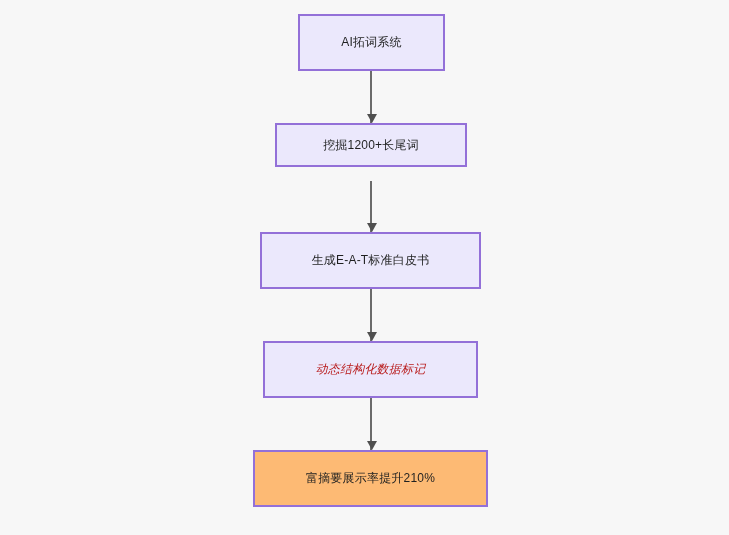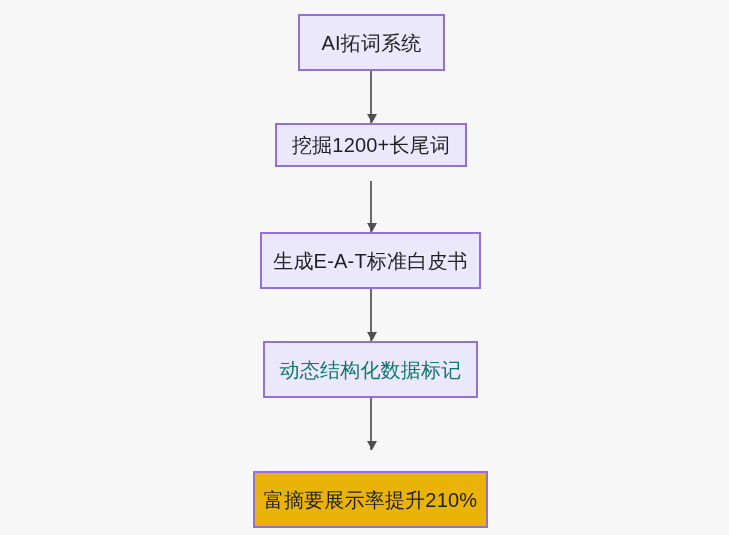--- a/index.html
+++ b/index.html
@@ -23,21 +23,21 @@
     position: absolute;
     box-sizing: border-box;
     background: #ebe8fc;
     border: 2px solid #9370d8;
     border-radius: 0;
     display: flex;
     align-items: center;
     justify-content: center;
   }
   .node-label {
-    font-size: 20px;
+    font-size: 12px;
     line-height: 1.2;
     color: #1f2020;
     white-space: nowrap;
     letter-spacing: 0.2px;
   }
   .edge {
     position: absolute;
     width: 0;
   }
   .edge-line {
@@ -82,19 +82,19 @@
   <div class="node" style="left: 298px; top: 14px; width: 147px; height: 57px; background: rgb(235, 232, 252); border-color: rgb(147, 112, 216);">
     <span class="node-label" style="color: rgb(31, 32, 32);">AI拓词系统</span>
   </div>
   <div class="node" style="left: 275px; top: 123px; width: 192px; height: 44px; background: rgb(235, 232, 252); border-color: rgb(147, 112, 216);">
     <span class="node-label" style="color: rgb(31, 32, 32);">挖掘1200+长尾词</span>
   </div>
   <div class="node" style="left: 260px; top: 232px; width: 221px; height: 57px; background: rgb(235, 232, 252); border-color: rgb(147, 112, 216);">
     <span class="node-label" style="color: rgb(31, 32, 32);">生成E-A-T标准白皮书</span>
   </div>
   <div class="node" style="left: 263px; top: 341px; width: 215px; height: 57px; background: rgb(235, 232, 252); border-color: rgb(147, 112, 216);">
-    <span class="node-label" style="color: #0f766e;">动态结构化数据标记</span>
+    <span class="node-label" style="color: #b91c1c; font-style: italic;">动态结构化数据标记</span>
   </div>
-  <div class="node" style="left: 253px; top: 450px; width: 235px; height: 57px; background: #eab308; border-color: rgb(147, 112, 216); margin-top: 21px;">
+  <div class="node" style="left: 253px; top: 450px; width: 235px; height: 57px; background: #fdba74; border-color: rgb(147, 112, 216);">
     <span class="node-label" style="color: rgb(31, 32, 32);">富摘要展示率提升210%</span>
   </div>
 
 </div>
 
 </body></html>

